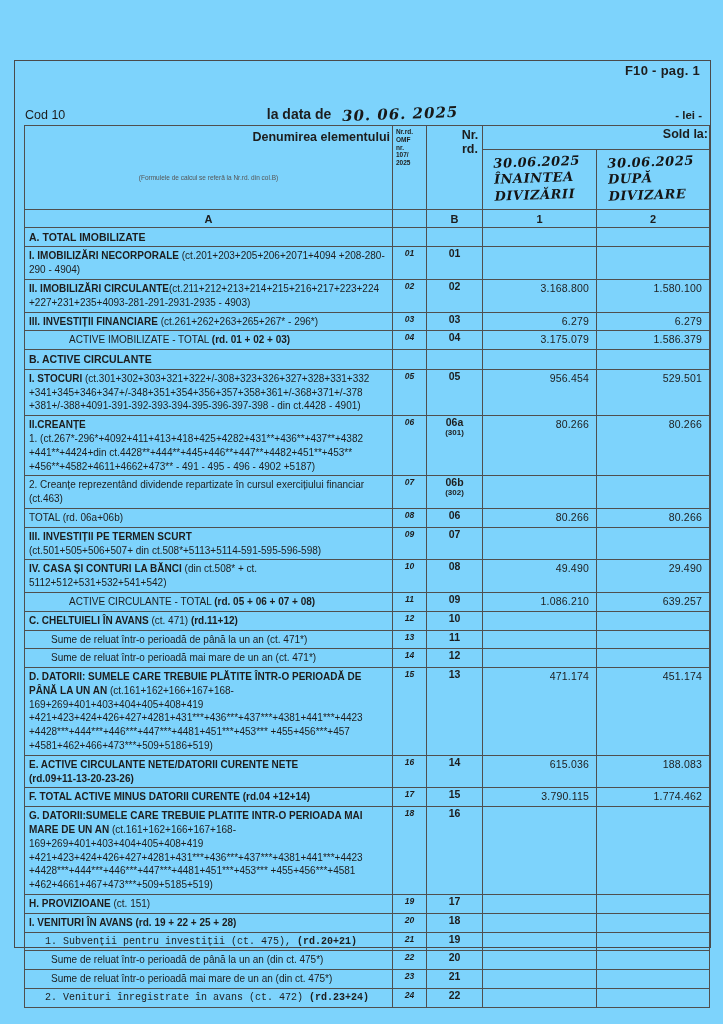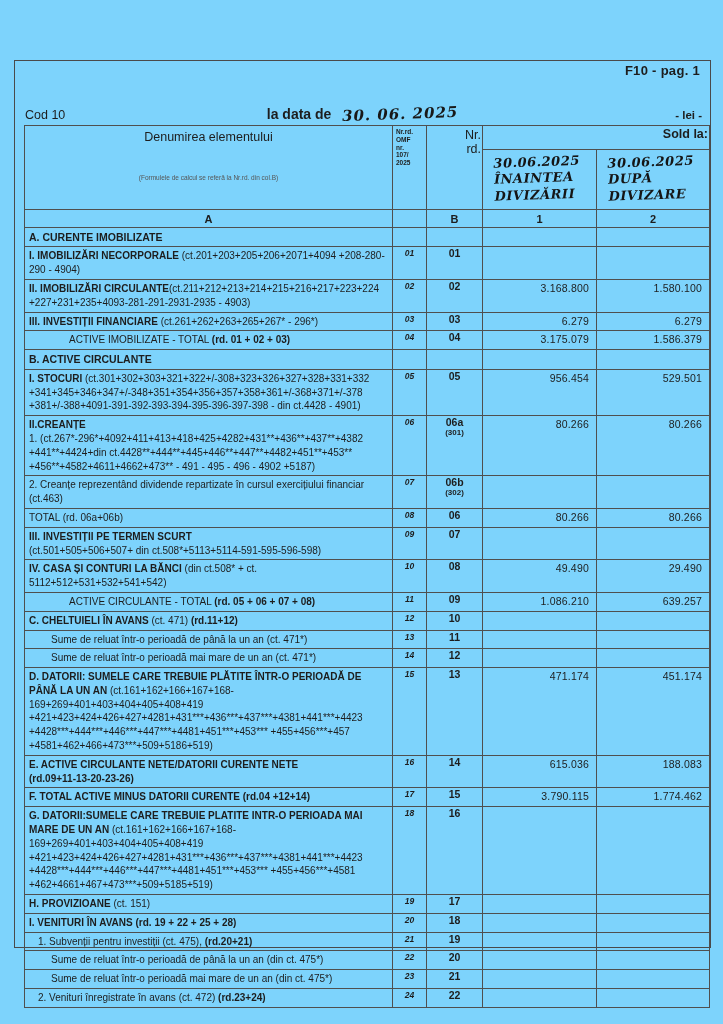--- a/index.html
+++ b/index.html
@@ -45,48 +45,48 @@
     width: 686px;
     border-collapse: collapse;
     table-layout: fixed;
   }
   table.bal th, table.bal td {
     border: 1px solid #4f4f4f;
     box-sizing: border-box;
     vertical-align: top;
   }
   .th-name { width: 368px; vertical-align: top; padding: 2px; }
-  .th-name .nm { font-size: 12.5px; font-weight: 400; text-align: center; margin-top: 2px; }
+  .th-name .nm { font-size: 12.5px; font-weight: 700; text-align: right; margin-top: 2px; }
   .th-name .note { font-size: 6.5px; font-weight: 400; color: #555; text-align: center; margin-top: 30px; }
   .th-omf {
     width: 34px; font-size: 6.5px; font-weight: 700; text-align: left;
     padding: 2px 1px 1px 3px; vertical-align: middle;
     white-space: pre-line; line-height: 1.2;
   }
-  .th-rd { width: 56px; font-size: 12.5px; font-weight: 400; text-align: right; padding-top: 3px; white-space: pre-line; line-height: 1.1; padding-left: 32px; }
+  .th-rd { width: 56px; font-size: 12.5px; font-weight: 700; text-align: center; padding-top: 3px; white-space: pre-line; line-height: 1.1; padding-left: 32px; }
   .th-sold { height: 24px; font-size: 12.5px; font-weight: 700; text-align: right; vertical-align: middle; }
   .th-hand { height: 60px; vertical-align: top; overflow: hidden; }
   .th-hand .hw {
     font-family: "DejaVu Serif", serif; font-style: italic; font-weight: 700;
     font-size: 13px; line-height: 1.25; white-space: pre-line;
     transform: rotate(-2deg); margin: 3px 0 0 10px; text-align: left;
     letter-spacing: .5px; color: #151515;
   }
   tr.letters th { height: 18px; font-size: 11px; font-weight: 700; text-align: center; vertical-align: middle; padding: 0; }
 
   td.c-label { font-size: 10px; line-height: 1.38; padding: 2px 3px 2px 4px; }
   td.c-label b { font-weight: 700; }
   td.c-omf { width: 34px; font-size: 8.5px; font-style: italic; text-align: center; vertical-align: middle; font-weight: 600; }
   td.c-rd { width: 56px; font-size: 10.5px; font-weight: 600; text-align: center; vertical-align: middle; line-height: 1.1; }
   td.c-rd .rd2 { font-size: 8px; font-weight: 700; }
   td.c-val { font-size: 10.5px; text-align: right; vertical-align: middle; padding: 2px 7px 2px 2px; letter-spacing: .2px; }
   tr.row-section td.c-label { font-weight: 700; font-size: 10.5px; }
   tr.row-total td.c-label { padding-left: 44px; }
   tr.row-sub td.c-label { padding-left: 26px; }
-  tr.row-sub1 td.c-label { padding-left: 13px; }
+  tr.row-sub1 td.c-label { padding-left: 20px; font-family: Liberation Mono, monospace; }
 </style>
 </head>
 <body>
 
 <div class="page">
   <div class="frame">
     <div class="corner">F10 - pag. 1</div>
     <div class="meta-row">
       <span class="code">Cod 10</span>
       <span class="date-wrap">
@@ -134,21 +134,21 @@
         <tr class="letters">
           <th>A</th>
           <th></th>
           <th>B</th>
           <th>1</th>
           <th>2</th>
         </tr>
       </thead>
       <tbody>
           <tr class="row-section">
-            <td class="c-label"><b>A. CURENTE IMOBILIZATE</b></td>
+            <td class="c-label"><b>A. TOTAL IMOBILIZATE</b></td>
             <td class="c-omf"></td>
             <td class="c-rd">
               <div></div>
             </td>
             <td class="c-val"></td>
             <td class="c-val"></td>
           </tr>
           <tr>
             <td class="c-label"><b>I. IMOBILIZĂRI NECORPORALE</b> (ct.201+203+205+206+2071+4094 +208-280-290 - 4904)</td>
             <td class="c-omf">01</td>

